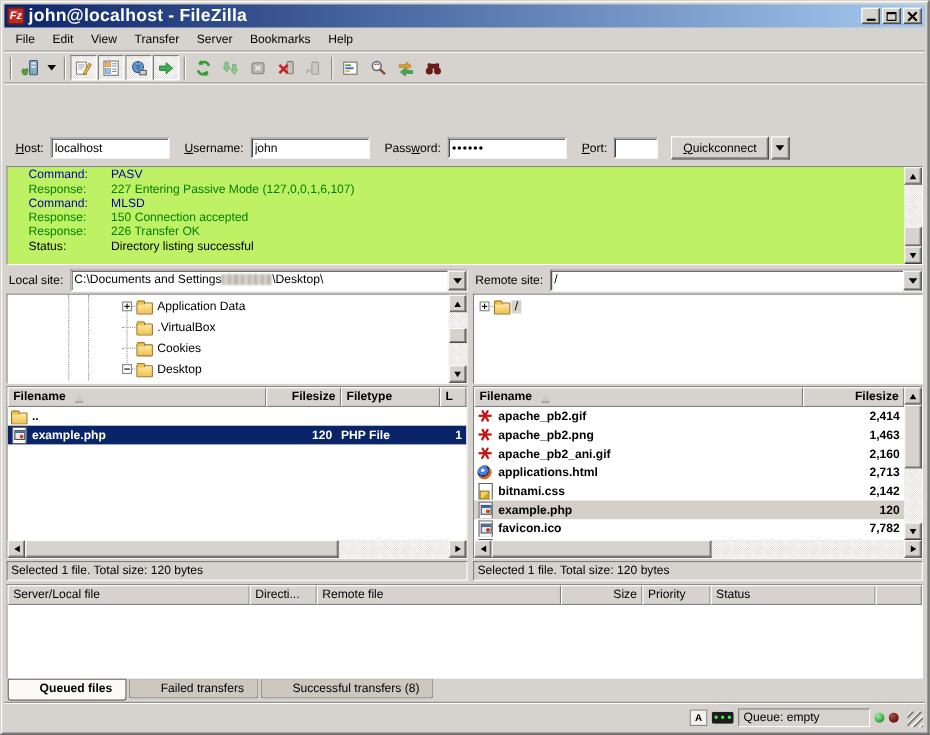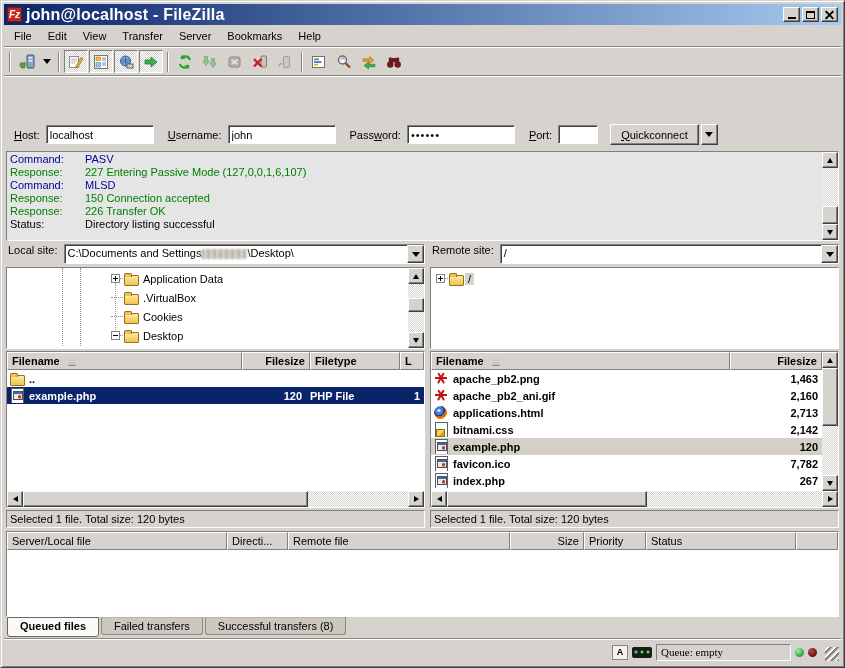--- a/index.html
+++ b/index.html
@@ -53,21 +53,21 @@
   .qcbar { height:29px; flex:none; display:flex; align-items:center; gap:6px; padding-left:10px;margin-top:43px; }
   .qc-label u { text-decoration:underline; }
   .qc-input { height:19px; font-family:"Liberation Sans",sans-serif; font-size:11px; padding:1px 3px;
               border:1px solid; border-color:#808080 #fff #fff #808080; box-shadow: inset 1px 1px 0 #404040;
               background:#fff; outline:none; }
   .qc-btn { height:21px; padding:0 10px; font-size:11px; display:flex; align-items:center; cursor:default; }
   .qc-drop { width:17px; height:21px; display:flex; align-items:center; justify-content:center; }
 
   
   .logwrap { height:90px; flex:none; margin:2px 2px 3px 2px; display:flex; }
-  .log { flex:1; background:#e5e5e5; padding:1px 0; overflow:hidden; }
+  .log { flex:1; background:#bef264; padding:1px 16px; overflow:hidden; }
   .logline { display:flex; height:13px; line-height:13px; }
   .logline .llabel { width:78px; padding-left:3px; flex:none; }
   .logline .ltext  { flex:1; }
   .log .command { color:#0000a0; }
   .log .response { color:#008000; }
   .log .status { color:#000; }
 
   
   .vscroll { width:16px; flex:none; display:flex; flex-direction:column; }
   .hscroll { height:16px; flex:none; display:flex; }
@@ -80,21 +80,21 @@
   .tri-left { width:0; height:0; border-top:3px solid transparent; border-bottom:3px solid transparent; border-right:5px solid #000; }
   .tri-right { width:0; height:0; border-top:3px solid transparent; border-bottom:3px solid transparent; border-left:5px solid #000; }
   .tri-drop { width:0; height:0; border-left:4px solid transparent; border-right:4px solid transparent; border-top:5px solid #000; }
 
   
   .main { flex:1; display:flex; min-height:0; margin:0 2px; }
   .pane { display:flex; flex-direction:column; min-width:0; }
   .pane-local { width:419px; flex:none; }
   .pane-remote { flex:1; }
   .psplit { width:5px; flex:none; }
-  .siterow { height:22px; flex:none; display:flex; }
+  .siterow { height:22px; flex:none; display:flex; align-items:center; }
   .sitelabel { padding:0 6px 0 2px; flex:none; }
   .combo { flex:1; height:20px; display:flex; background:#fff;
            border:1px solid; border-color:#808080 #fff #fff #808080; box-shadow: inset 1px 1px 0 #404040; }
   .combo .cval { flex:1; padding:2px 3px; white-space:nowrap; overflow:hidden; }
   .combo .cbtn { width:17px; height:100%; flex:none; display:flex; align-items:center; justify-content:center;
                  background:#d6d3ce; border:1px solid; border-color:#fff #404040 #404040 #fff; box-shadow: inset -1px -1px 0 #808080; }
   .redacted { display:inline-block; width:46px; height:10px; vertical-align:middle;
               background:repeating-linear-gradient(90deg,#b8b4ac 0 3px,#d8d4cc 3px 6px); filter:blur(1.2px); border-radius:2px; }
 
   .treewrap { height:82px; flex:none; margin-top:1px; display:flex; }
@@ -151,36 +151,36 @@
   .statusline { height:18px; flex:none; margin-top:2px; display:flex; align-items:center; padding-left:3px;
                 border:1px solid; border-color:#808080 #fff #fff #808080; background:#d6d3ce; }
 
   
   .queuewrap { height:86px; flex:none; margin:3px 2px 0 2px; display:flex; flex-direction:column; background:#fff; }
   .qheader { height:18px; flex:none; display:flex; background:#d6d3ce; }
   .qbody { flex:1; background:#fff; }
 
   
   .tabsrow { height:22px; flex:none; display:flex; align-items:flex-start; padding-left:3px; gap:2px; background:#d6d3ce; }
-  .tab { height:18px; padding:2px 12px 0 12px; background:#ccc8c0; border:1px solid #8a867e; border-top:1px solid #b8b4ac;
+  .tab { height:18px; padding:2px 12px 0 28px; background:#ccc8c0; border:1px solid #8a867e; border-top:1px solid #b8b4ac;
          border-radius:0 0 3px 3px; white-space:nowrap; }
   .tab.active { background:#fbfaf7; font-weight:bold; height:20px; border-color:#6a665e; }
 
   
   .statusbar { height:25px; flex:none; border-top:1px solid #fff; box-shadow:0 -1px 0 #8a867e;
                display:flex; align-items:center; padding:0 2px; }
   .sb-right { margin-left:auto; display:flex; align-items:center; gap:4px; }
   .sb-aicon { width:16px; height:15px; background:#f4f2ee; border:1px solid #8a867e; font-weight:bold; font-size:9px;
               display:flex; align-items:center; justify-content:center; }
   .sb-badge { width:20px; height:11px; background:#1c1c1c; border-radius:2px;
               background-image:radial-gradient(circle at 4px 5px,#46e846 1.2px,transparent 1.8px),
                                radial-gradient(circle at 10px 5px,#46e846 1.2px,transparent 1.8px),
                                radial-gradient(circle at 16px 5px,#46e846 1.2px,transparent 1.8px); }
-  .sb-queue { width:135px; height:17px; display:flex; align-items:center; padding-left:4px;
-              border:1px solid; border-color:#808080 #fff #fff #808080; background:#d6d3ce;font-family:Liberation Serif, serif; }
+  .sb-queue { width:120px; height:17px; display:flex; align-items:center; padding-left:4px;
+              border:1px solid; border-color:#808080 #fff #fff #808080; background:#d6d3ce; }
   .led { width:9px; height:9px; border-radius:50%; }
   .led.green { background:radial-gradient(circle at 35% 30%, #9cf0a0, #2f9e3f 70%, #1c6326); }
   .led.red { background:radial-gradient(circle at 35% 30%, #a85050, #6b1212 70%, #3c0808); }
   .grip { width:14px; height:14px; margin-left:4px; align-self:flex-end;
           background:repeating-linear-gradient(135deg, transparent 0 2px, #fff 2px 3px, #8a867e 3px 5px); }
 </style>
 </head>
 <body>
 
 <div class="win">
@@ -523,20 +523,27 @@
                     <span class="sort-asc"></span>
                   </div>
                 <div class="hcell right" style="width:92px">
                     <span>Filesize</span>
                   </div>
               </div>
               <div class="lbody">
                 <div class="lrow">
                     <div class="cell grow">
                       <span class="fi" data-icon="apache"></span>
+                      <span>apache_pb2.gif</span>
+                    </div>
+                    <div class="cell right" style="width:92px">2,414</div>
+                  </div>
+                <div class="lrow">
+                    <div class="cell grow">
+                      <span class="fi" data-icon="apache"></span>
                       <span>apache_pb2.png</span>
                     </div>
                     <div class="cell right" style="width:92px">1,463</div>
                   </div>
                 <div class="lrow">
                     <div class="cell grow">
                       <span class="fi" data-icon="apache"></span>
                       <span>apache_pb2_ani.gif</span>
                     </div>
                     <div class="cell right" style="width:92px">2,160</div>

